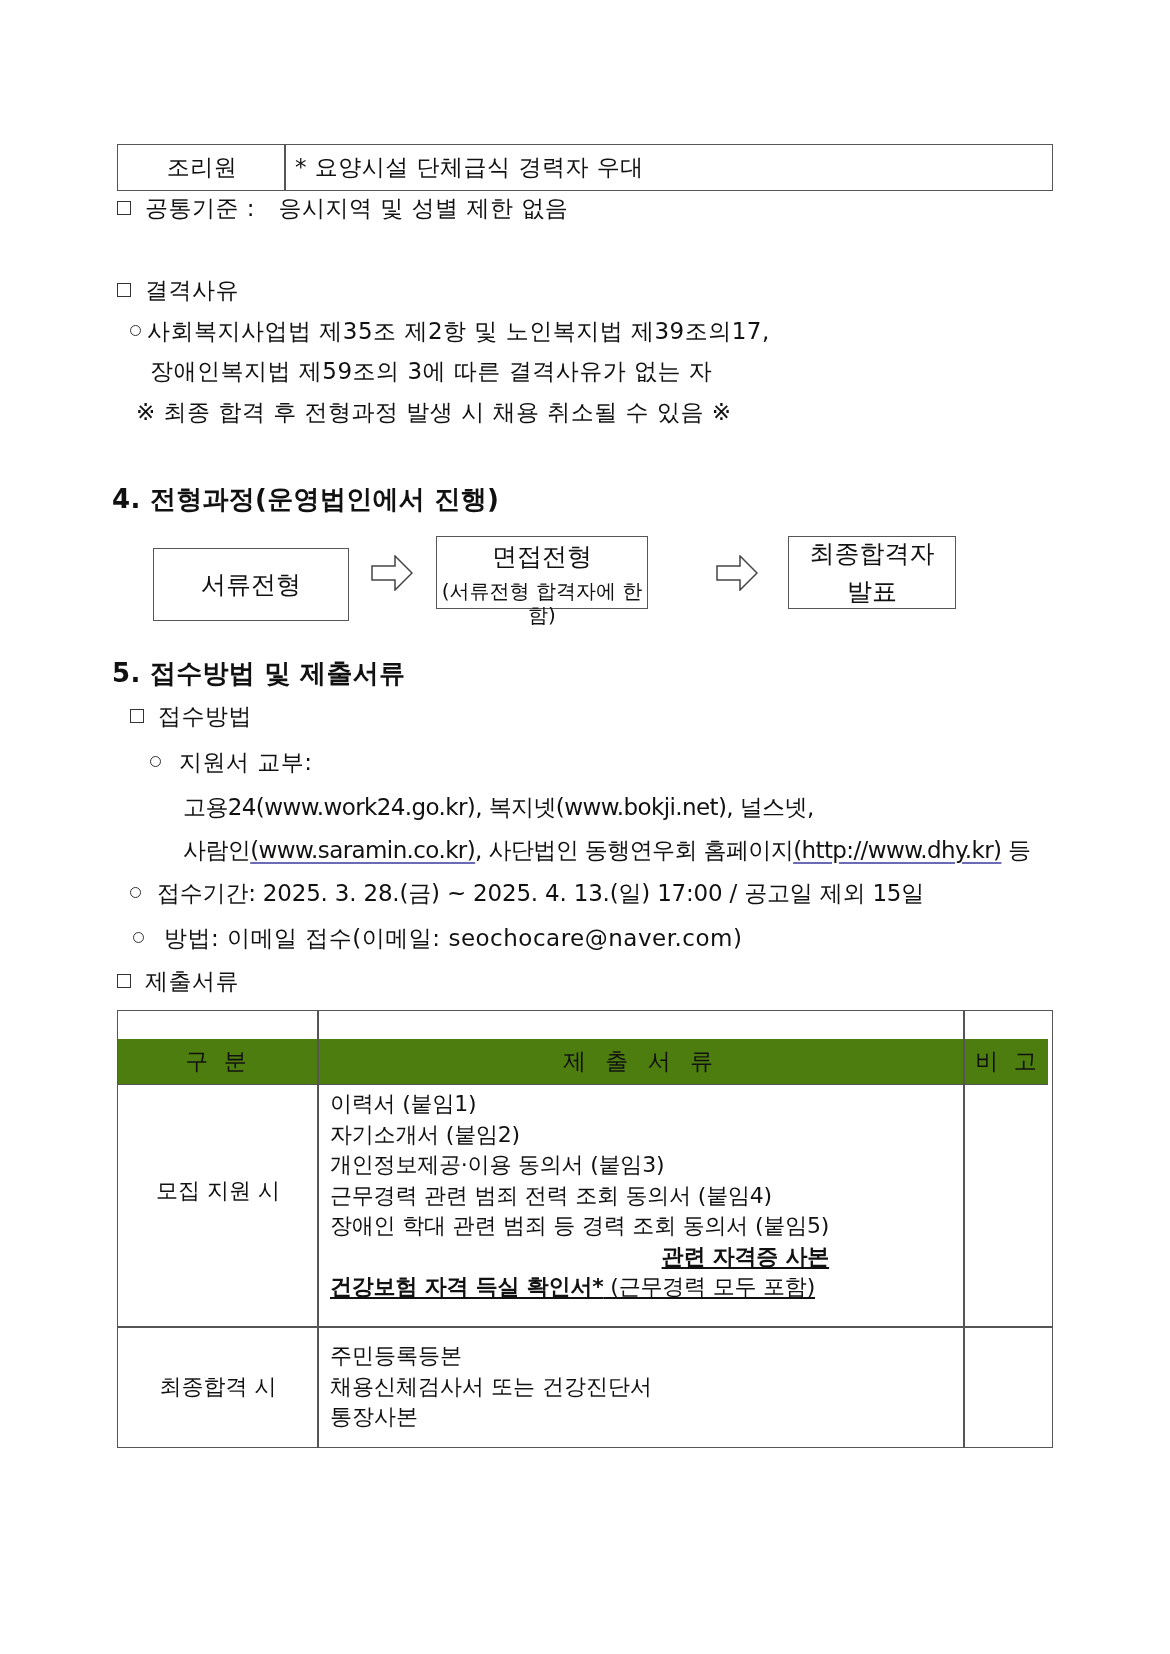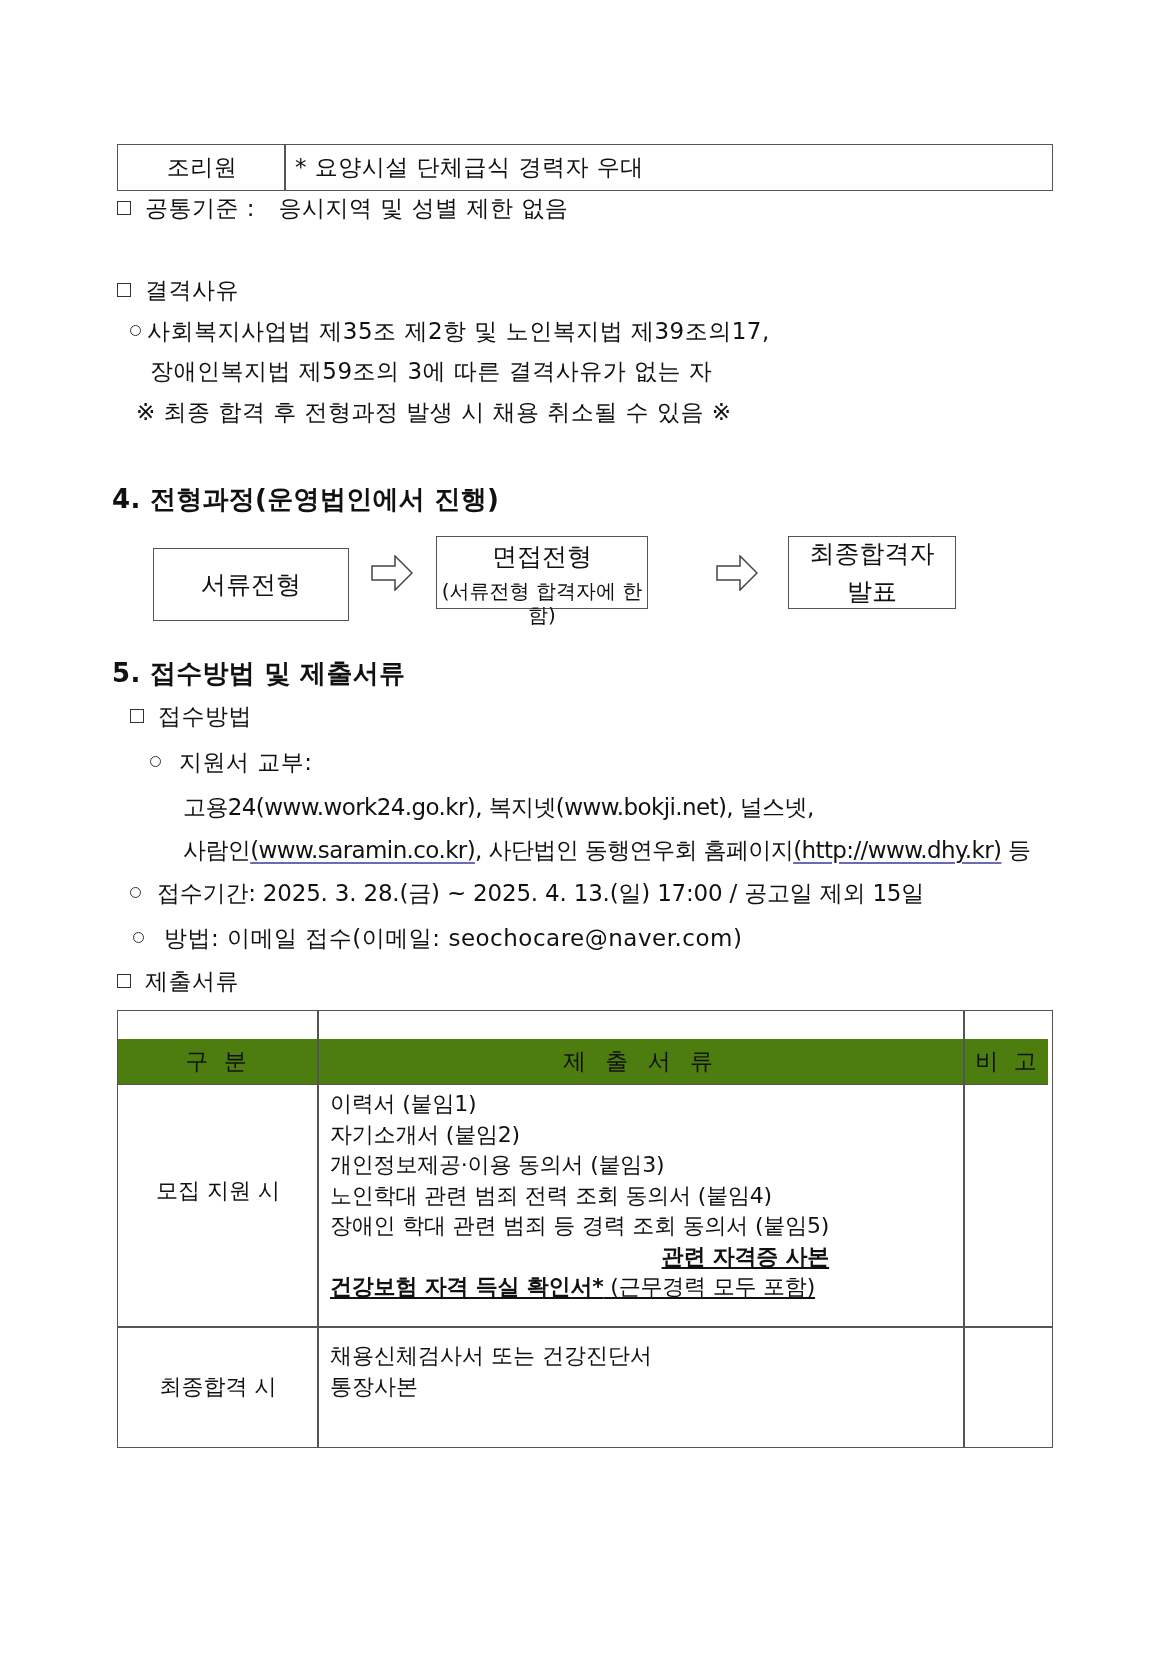--- a/index.html
+++ b/index.html
@@ -94,26 +94,27 @@
   </div>
   <div class="tbl-line" style="left:199px; top:0; width:1.5px; height:100%;"></div>
   <div class="tbl-line" style="left:845px; top:0; width:1.5px; height:100%;"></div>
   <div class="tbl-line" style="left:0; right:0; top:315px; height:1.5px; width:100%;"></div>
 
   <div class="abs center cell-txt" style="left:0; width:200px; top:165px;">모집 지원 시</div>
   <div class="abs cell-txt" style="left:212px; top:78px; letter-spacing:-0.2px;">
     <div>이력서 (붙임1)</div>
     <div>자기소개서 (붙임2)</div>
     <div>개인정보제공·이용 동의서 (붙임3)</div>
-    <div>노인학대 관련 범죄 전력 조회 동의서 (붙임4)</div>
+    <div>근무경력 관련 범죄 전력 조회 동의서 (붙임4)</div>
     <div>장애인 학대 관련 범죄 등 경력 조회 동의서 (붙임5)</div>
     <div class="b-u">관련 자격증 사본</div>
     <div><span class="b-u">건강보험 자격 득실 확인서*</span><span class="u"> (근무경력 모두 포함)</span></div>
   </div>
   <div class="abs" style="left:846px; width:88px; top:160px;"></div>
 
   <div class="abs center cell-txt" style="left:0; width:200px; top:361px;">최종합격 시</div>
   <div class="abs cell-txt" style="left:212px; top:330px;">
+    <div>주민등록등본</div>
     <div>채용신체검사서 또는 건강진단서</div>
     <div>통장사본</div>
   </div>
   <div class="abs" style="left:846px; width:88px; top:361px;"></div>
 </div>
 
 </body></html>

